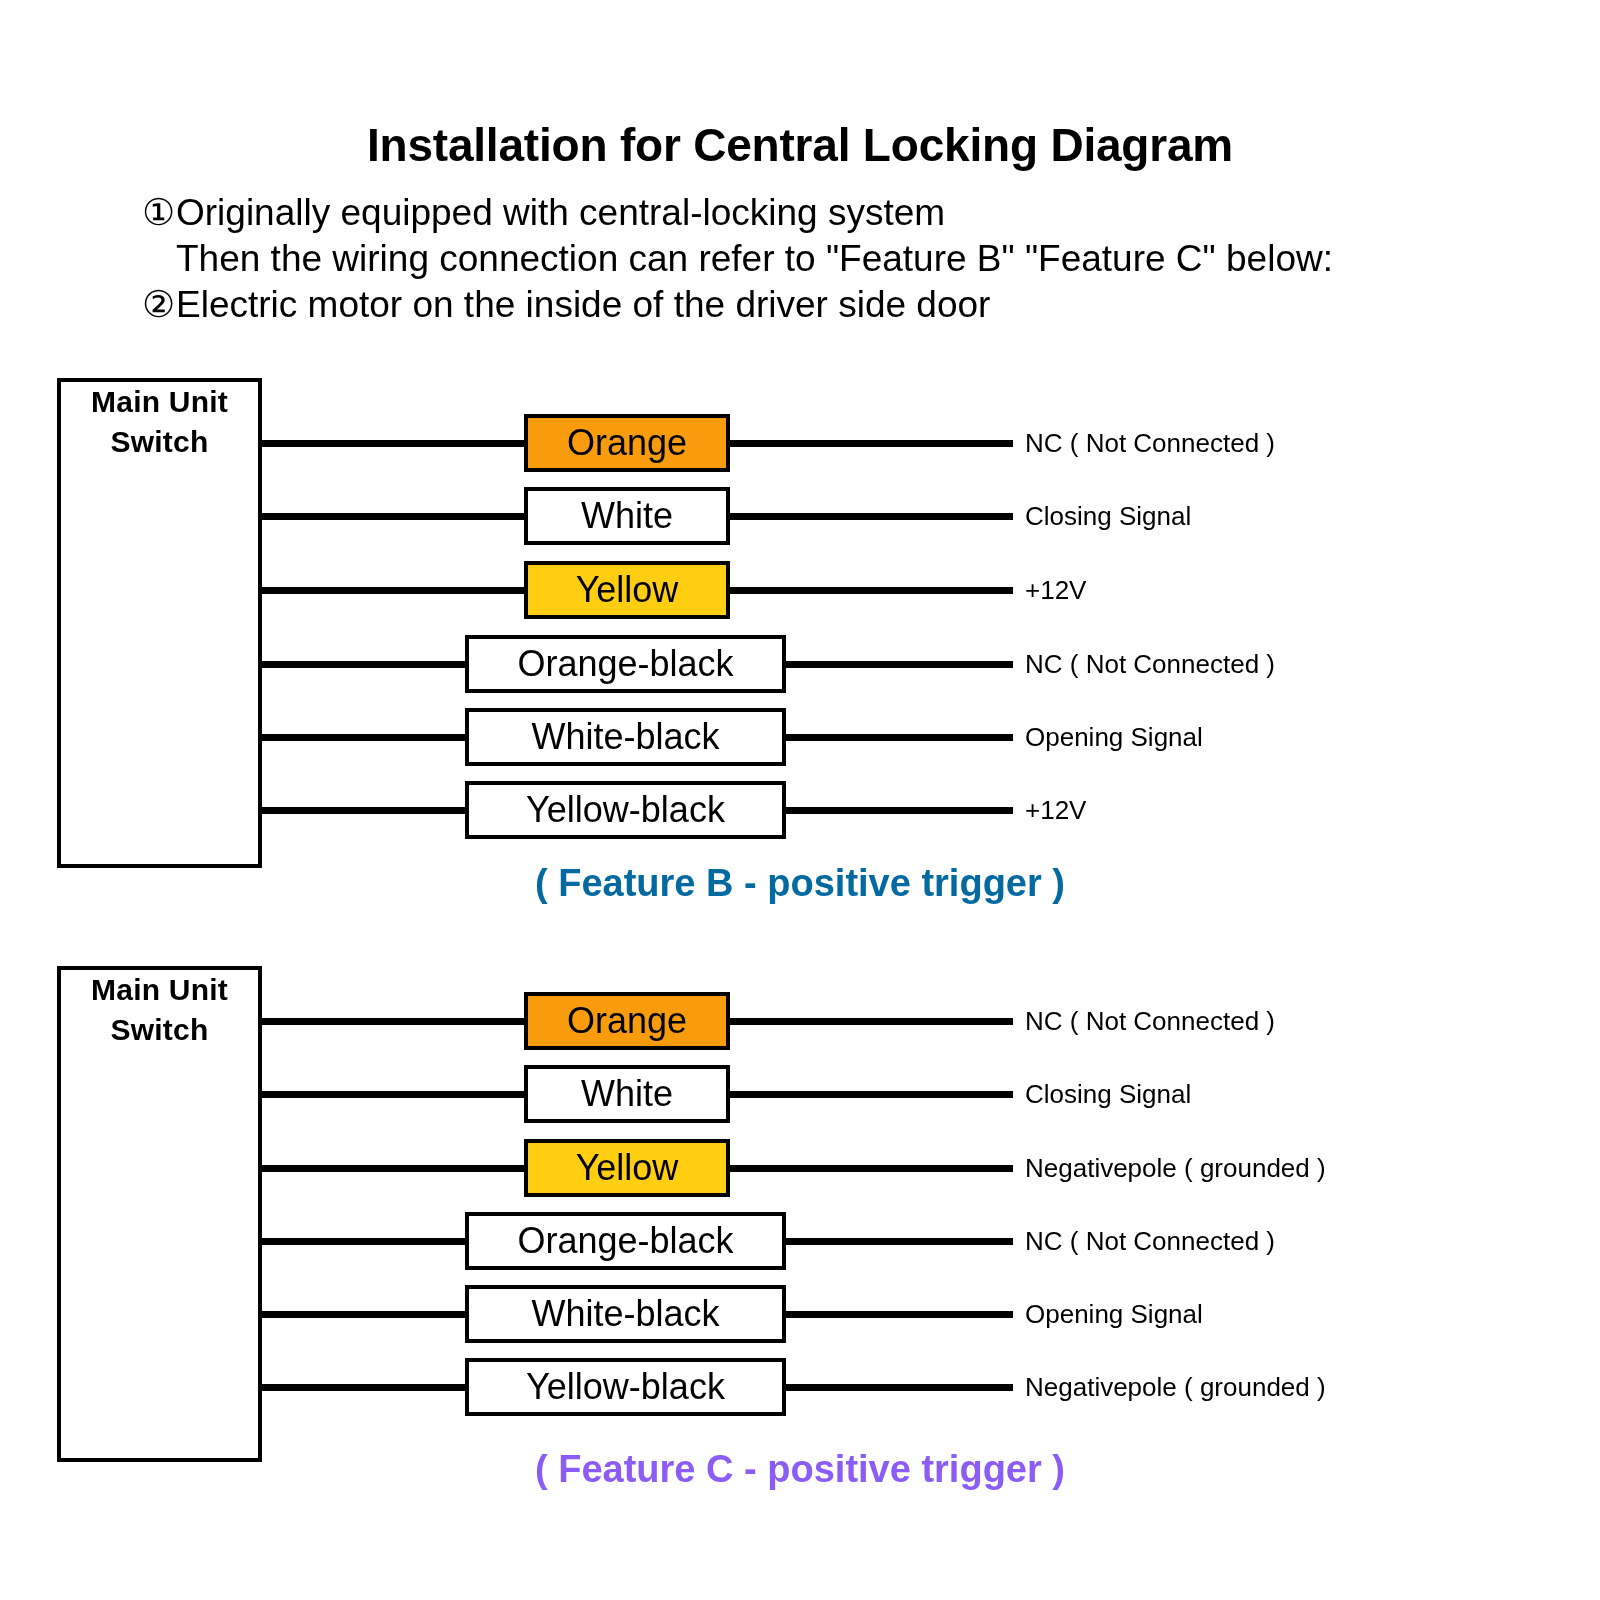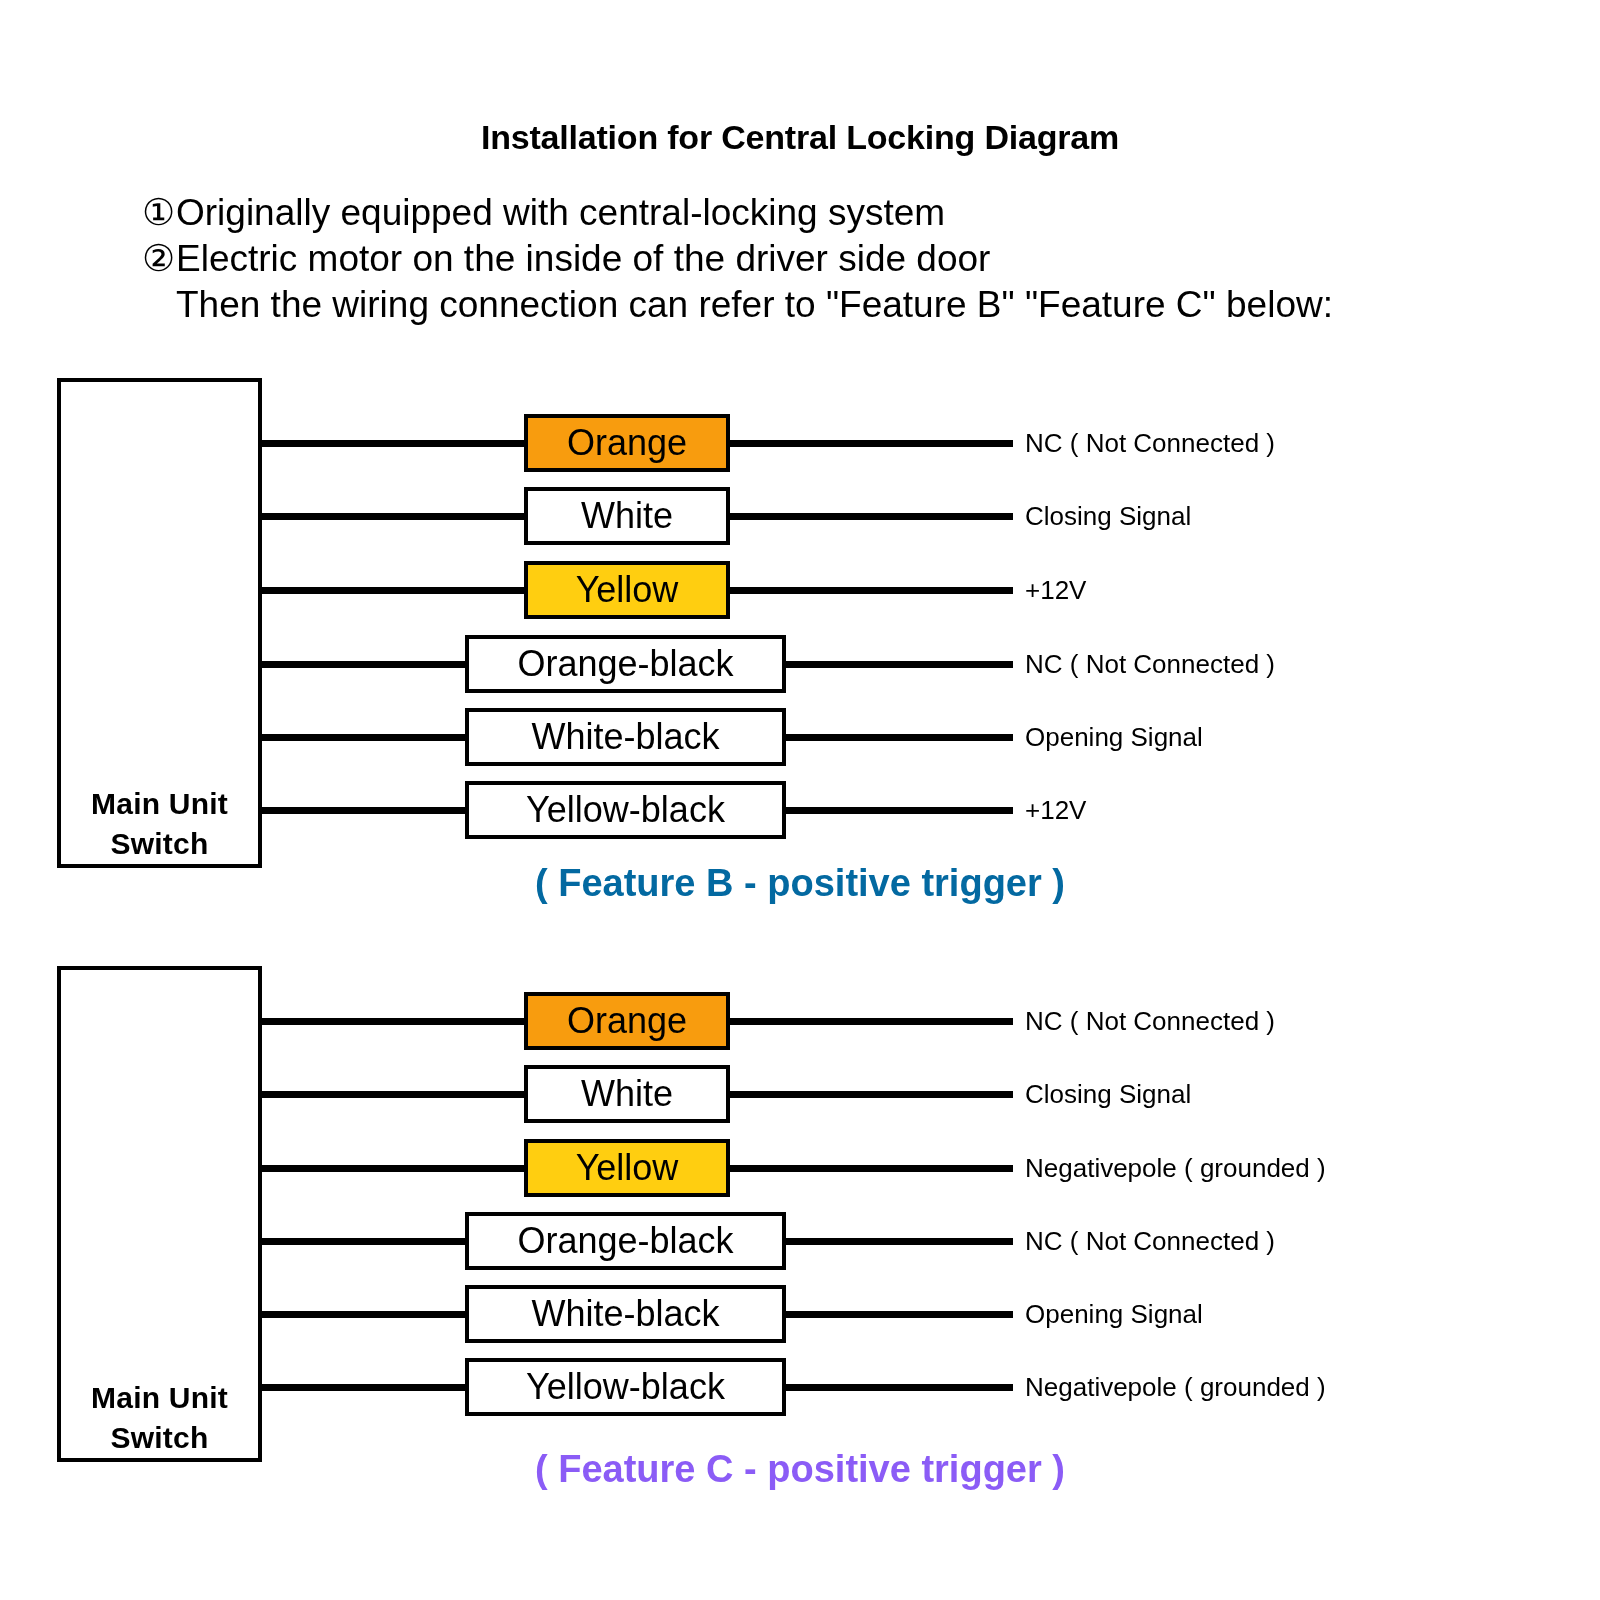--- a/index.html
+++ b/index.html
@@ -17,21 +17,21 @@
   }
 
   .page { position: absolute; inset: 0; }
 
   
   .title {
     position: absolute;
     left: 0; right: 0;
     top: 118px;
     text-align: center;
-    font-size: 34px;
+    font-size: 46px;
     font-weight: bold;
     letter-spacing: -0.2px;
     white-space: nowrap;
   }
   .intro {
     position: absolute;
     left: 96px;
     top: 190px;
     width: 1420px;
     margin-left: 46px;
@@ -51,21 +51,21 @@
   .block { position: absolute; left: 0; top: 0; width: 1600px; }
 
   .unit-box {
     position: absolute;
     border: 4px solid #000;
     background: #fff;
     box-sizing: border-box;
     display: flex;
     flex-direction: column;
     align-items: center;
-    justify-content: flex-end;
+    justify-content: flex-start;
   }
   .unit-label {
     font-size: 30px;
     font-weight: bold;
     line-height: 40px;
     text-align: center;
     letter-spacing: 0.2px;
     white-space: nowrap;
   }
 
@@ -114,24 +114,24 @@
 
 <div class="page">
 
   <div class="title">Installation for Central Locking Diagram</div>
 
   <div class="intro">
     <div class="intro-line">
       <span class="circnum">①</span><span>Originally equipped with central-locking system</span>
     </div>
     <div class="intro-line">
+      <span class="circnum"></span><span>Then the wiring connection can refer to "Feature B" "Feature C" below:</span>
+    </div>
+    <div class="intro-line">
       <span class="circnum">②</span><span>Electric motor on the inside of the driver side door</span>
-    </div>
-    <div class="intro-line">
-      <span class="circnum"></span><span>Then the wiring connection can refer to "Feature B" "Feature C" below:</span>
     </div>
   </div>
 
   <div id="blocks-host">
       <div class="block">
         <div class="unit-box" style="left: 57px; top: 378px; width: 205px; height: 490px;">
           <div class="unit-label">Main Unit</div>
           <div class="unit-label">Switch</div>
         </div>
         <div class="wire" style="left: 262px; top: 440px; width: 262px; background: rgb(0, 0, 0);"></div>

